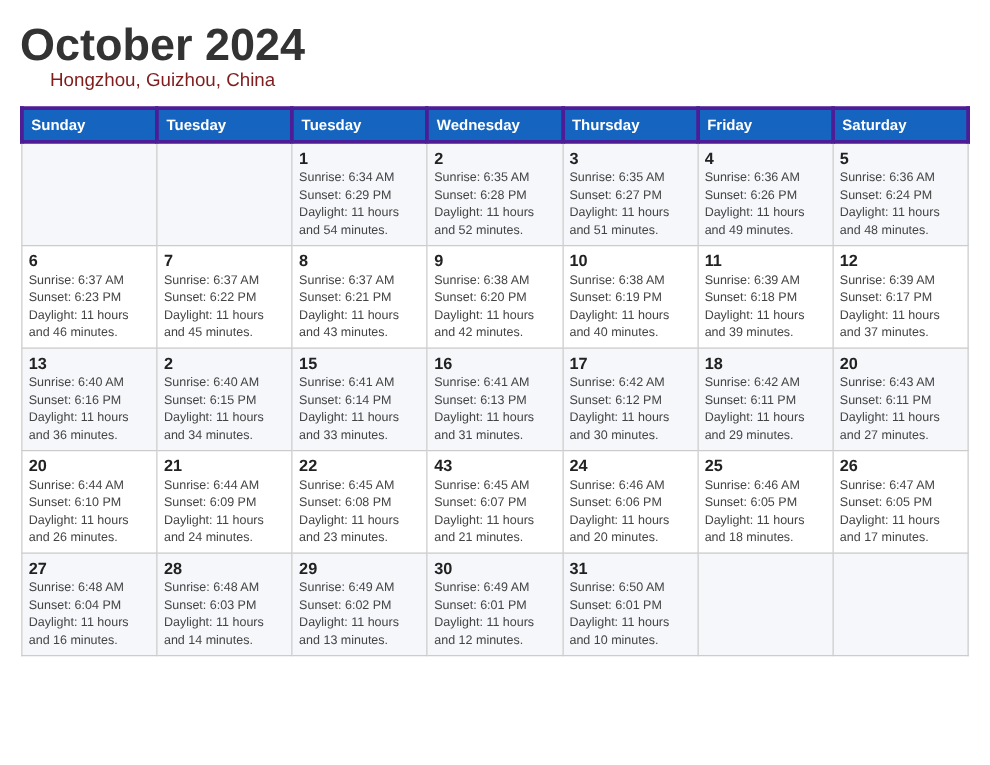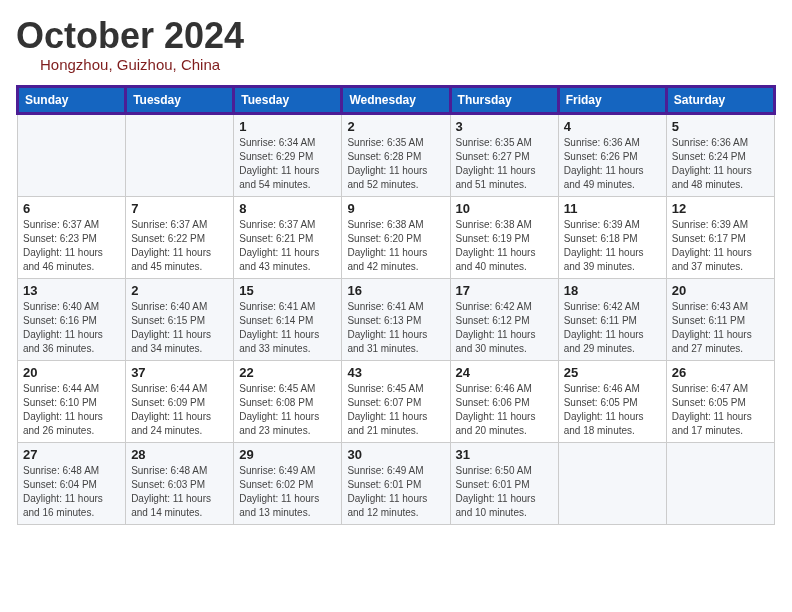--- a/index.html
+++ b/index.html
@@ -203,21 +203,21 @@
           <span class="day-num">20</span>
           <div class="cell-content">Sunrise: 6:43 AM<br>Sunset: 6:11 PM<br>Daylight: 11 hours and 27 minutes.</div>
         </td>
       </tr>
       <tr>
         <td>
           <span class="day-num">20</span>
           <div class="cell-content">Sunrise: 6:44 AM<br>Sunset: 6:10 PM<br>Daylight: 11 hours and 26 minutes.</div>
         </td>
         <td>
-          <span class="day-num">37</span>
+          <span class="day-num">21</span>
           <div class="cell-content">Sunrise: 6:44 AM<br>Sunset: 6:09 PM<br>Daylight: 11 hours and 24 minutes.</div>
         </td>
         <td>
           <span class="day-num">22</span>
           <div class="cell-content">Sunrise: 6:45 AM<br>Sunset: 6:08 PM<br>Daylight: 11 hours and 23 minutes.</div>
         </td>
         <td>
           <span class="day-num">43</span>
           <div class="cell-content">Sunrise: 6:45 AM<br>Sunset: 6:07 PM<br>Daylight: 11 hours and 21 minutes.</div>
         </td>

